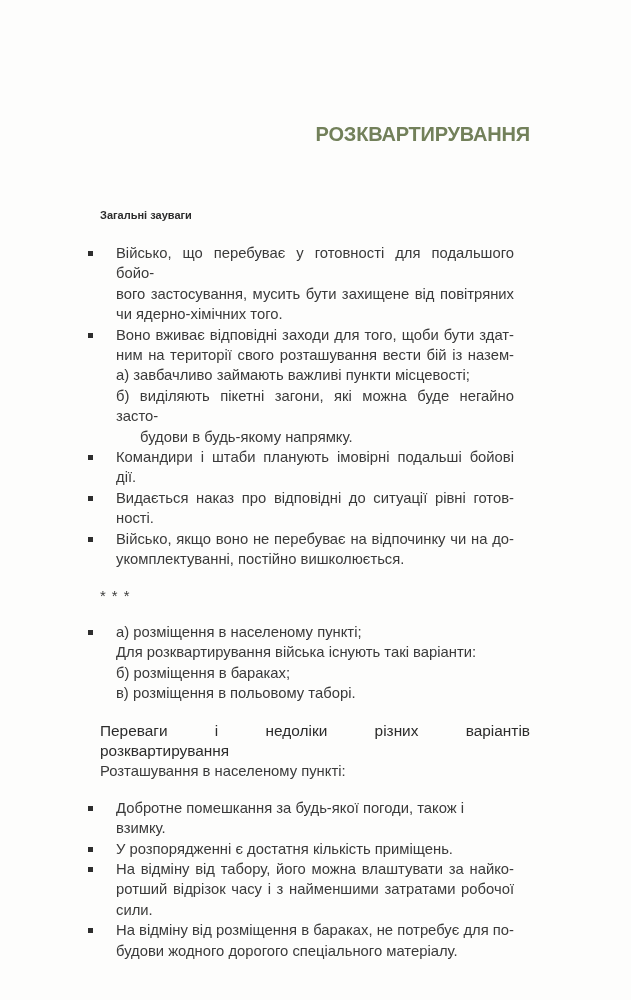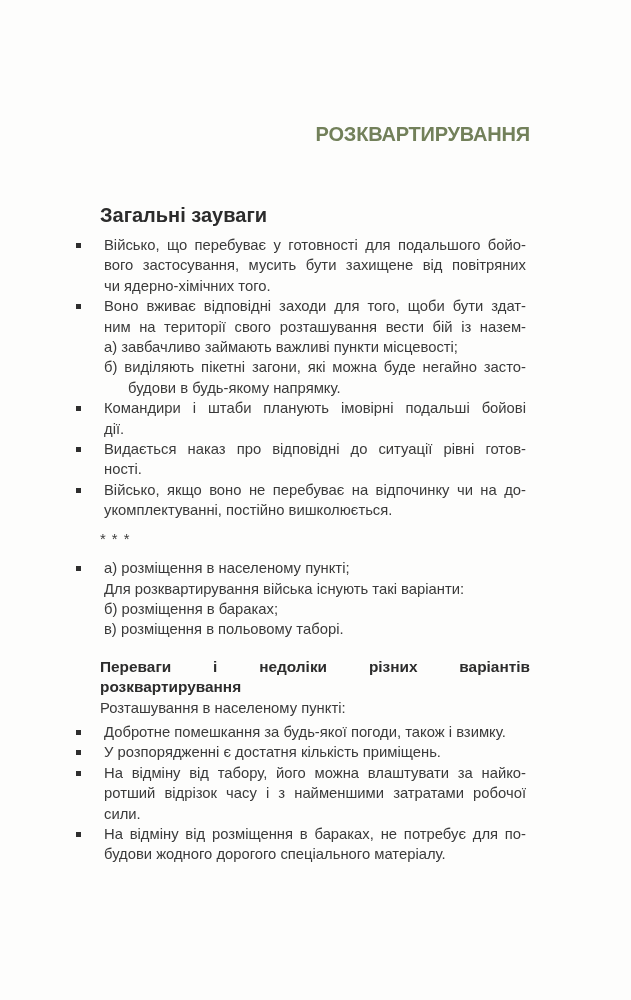--- a/index.html
+++ b/index.html
@@ -12,27 +12,27 @@
   .page{position:absolute;inset:0}
   .title{
     position:absolute;left:100px;top:122px;width:430px;margin:0;
     text-align:right;font-size:20px;font-weight:bold;letter-spacing:-0.2px;
     line-height:24px;
   }
   .content{
     position:absolute;left:100px;top:203px;width:430px;
     color:#3a3a3a;font-size:14.8px;
   }
-  .h1s{font-weight:bold;color:#2c2c2c;font-size:20px;line-height:24px;margin:0 0 8px}
+  .h1s{font-weight:bold;color:#2c2c2c;font-size:11px;line-height:24px;margin:0 0 8px}
   .line{line-height:20.4px;min-height:20.4px}
   .line.j{text-align:justify;text-align-last:justify}
   .line.hang{padding-left:24px}
   .h2s{margin-top:17px}
-  .h2s .line{font-weight:bold;color:#2c2c2c;font-size:15.4px}
-  .blist{margin:4px}
+  .h2s .line{font-weight:normal;color:#2c2c2c;font-size:15.4px}
+  .blist{margin:16px}
   .bitem{position:relative}
   .bullet{
     position:absolute;left:-28px;top:8px;width:5px;height:5px;
     background:#2e2e2e;display:block;
   }
   .sep{margin:8px 0 9px;line-height:20.4px;letter-spacing:1px;color:#3a3a3a}
 </style>
 </head>
 <body style="background: rgb(253, 253, 252);">
 

